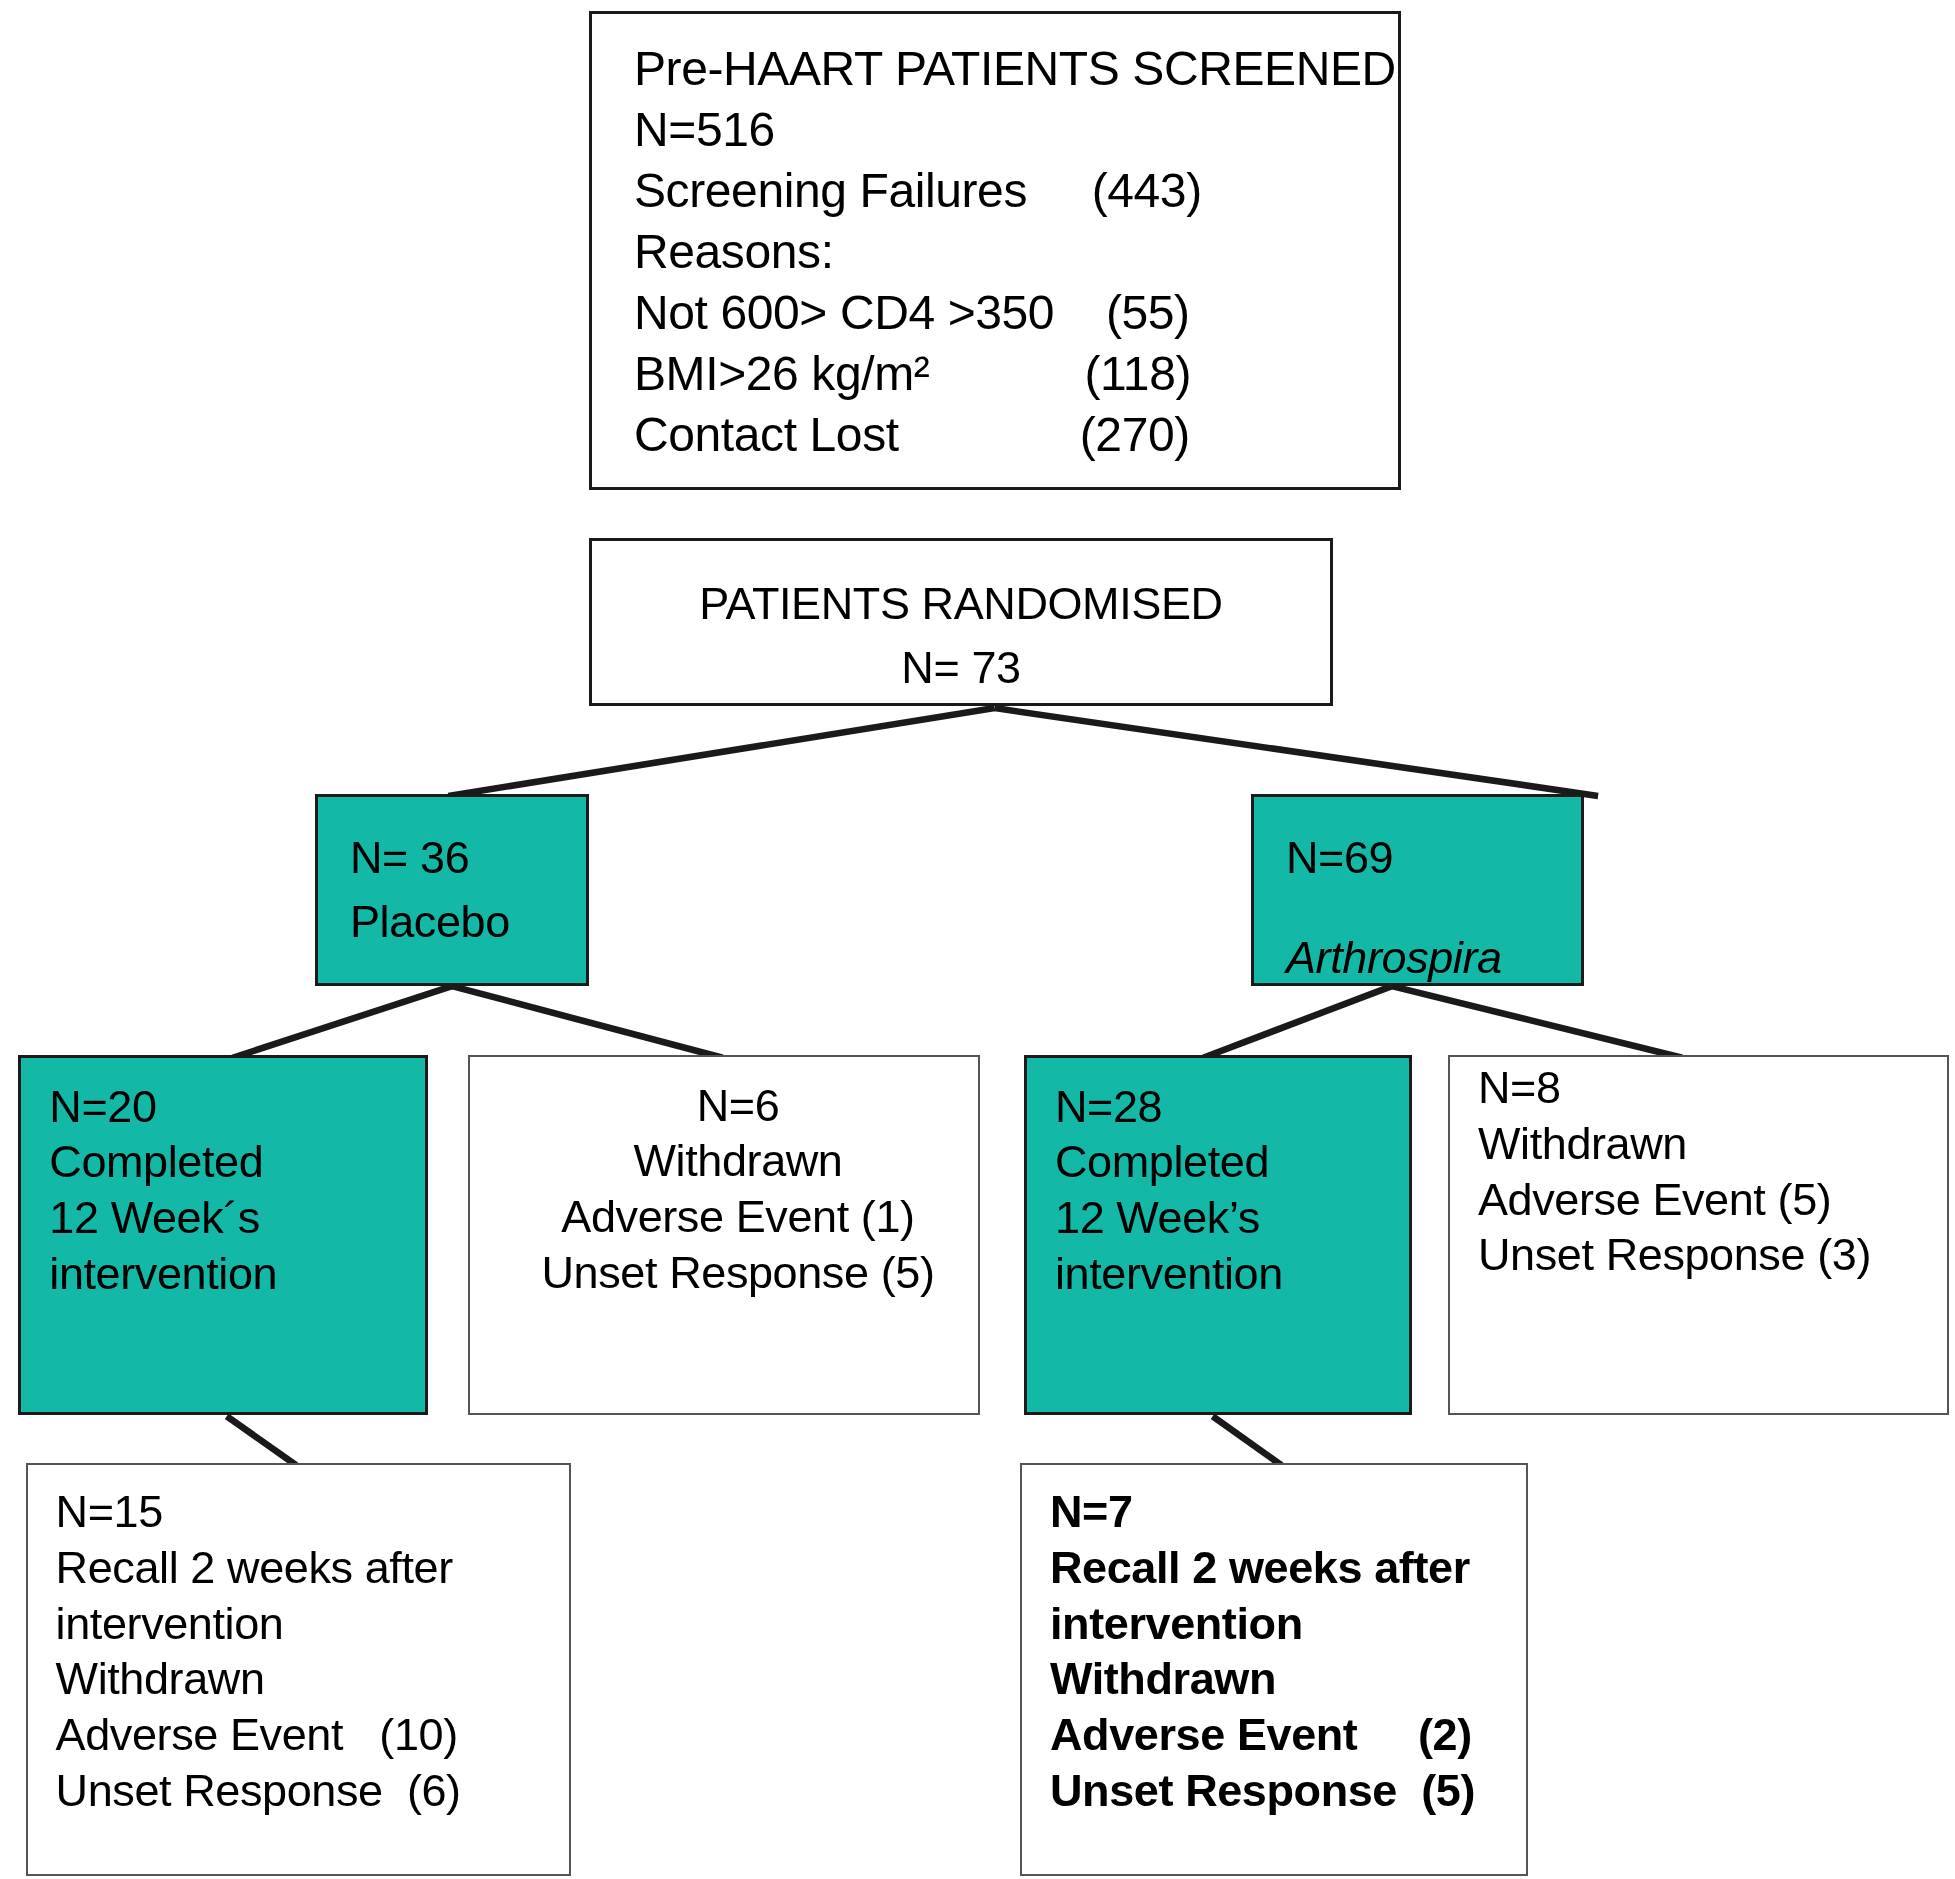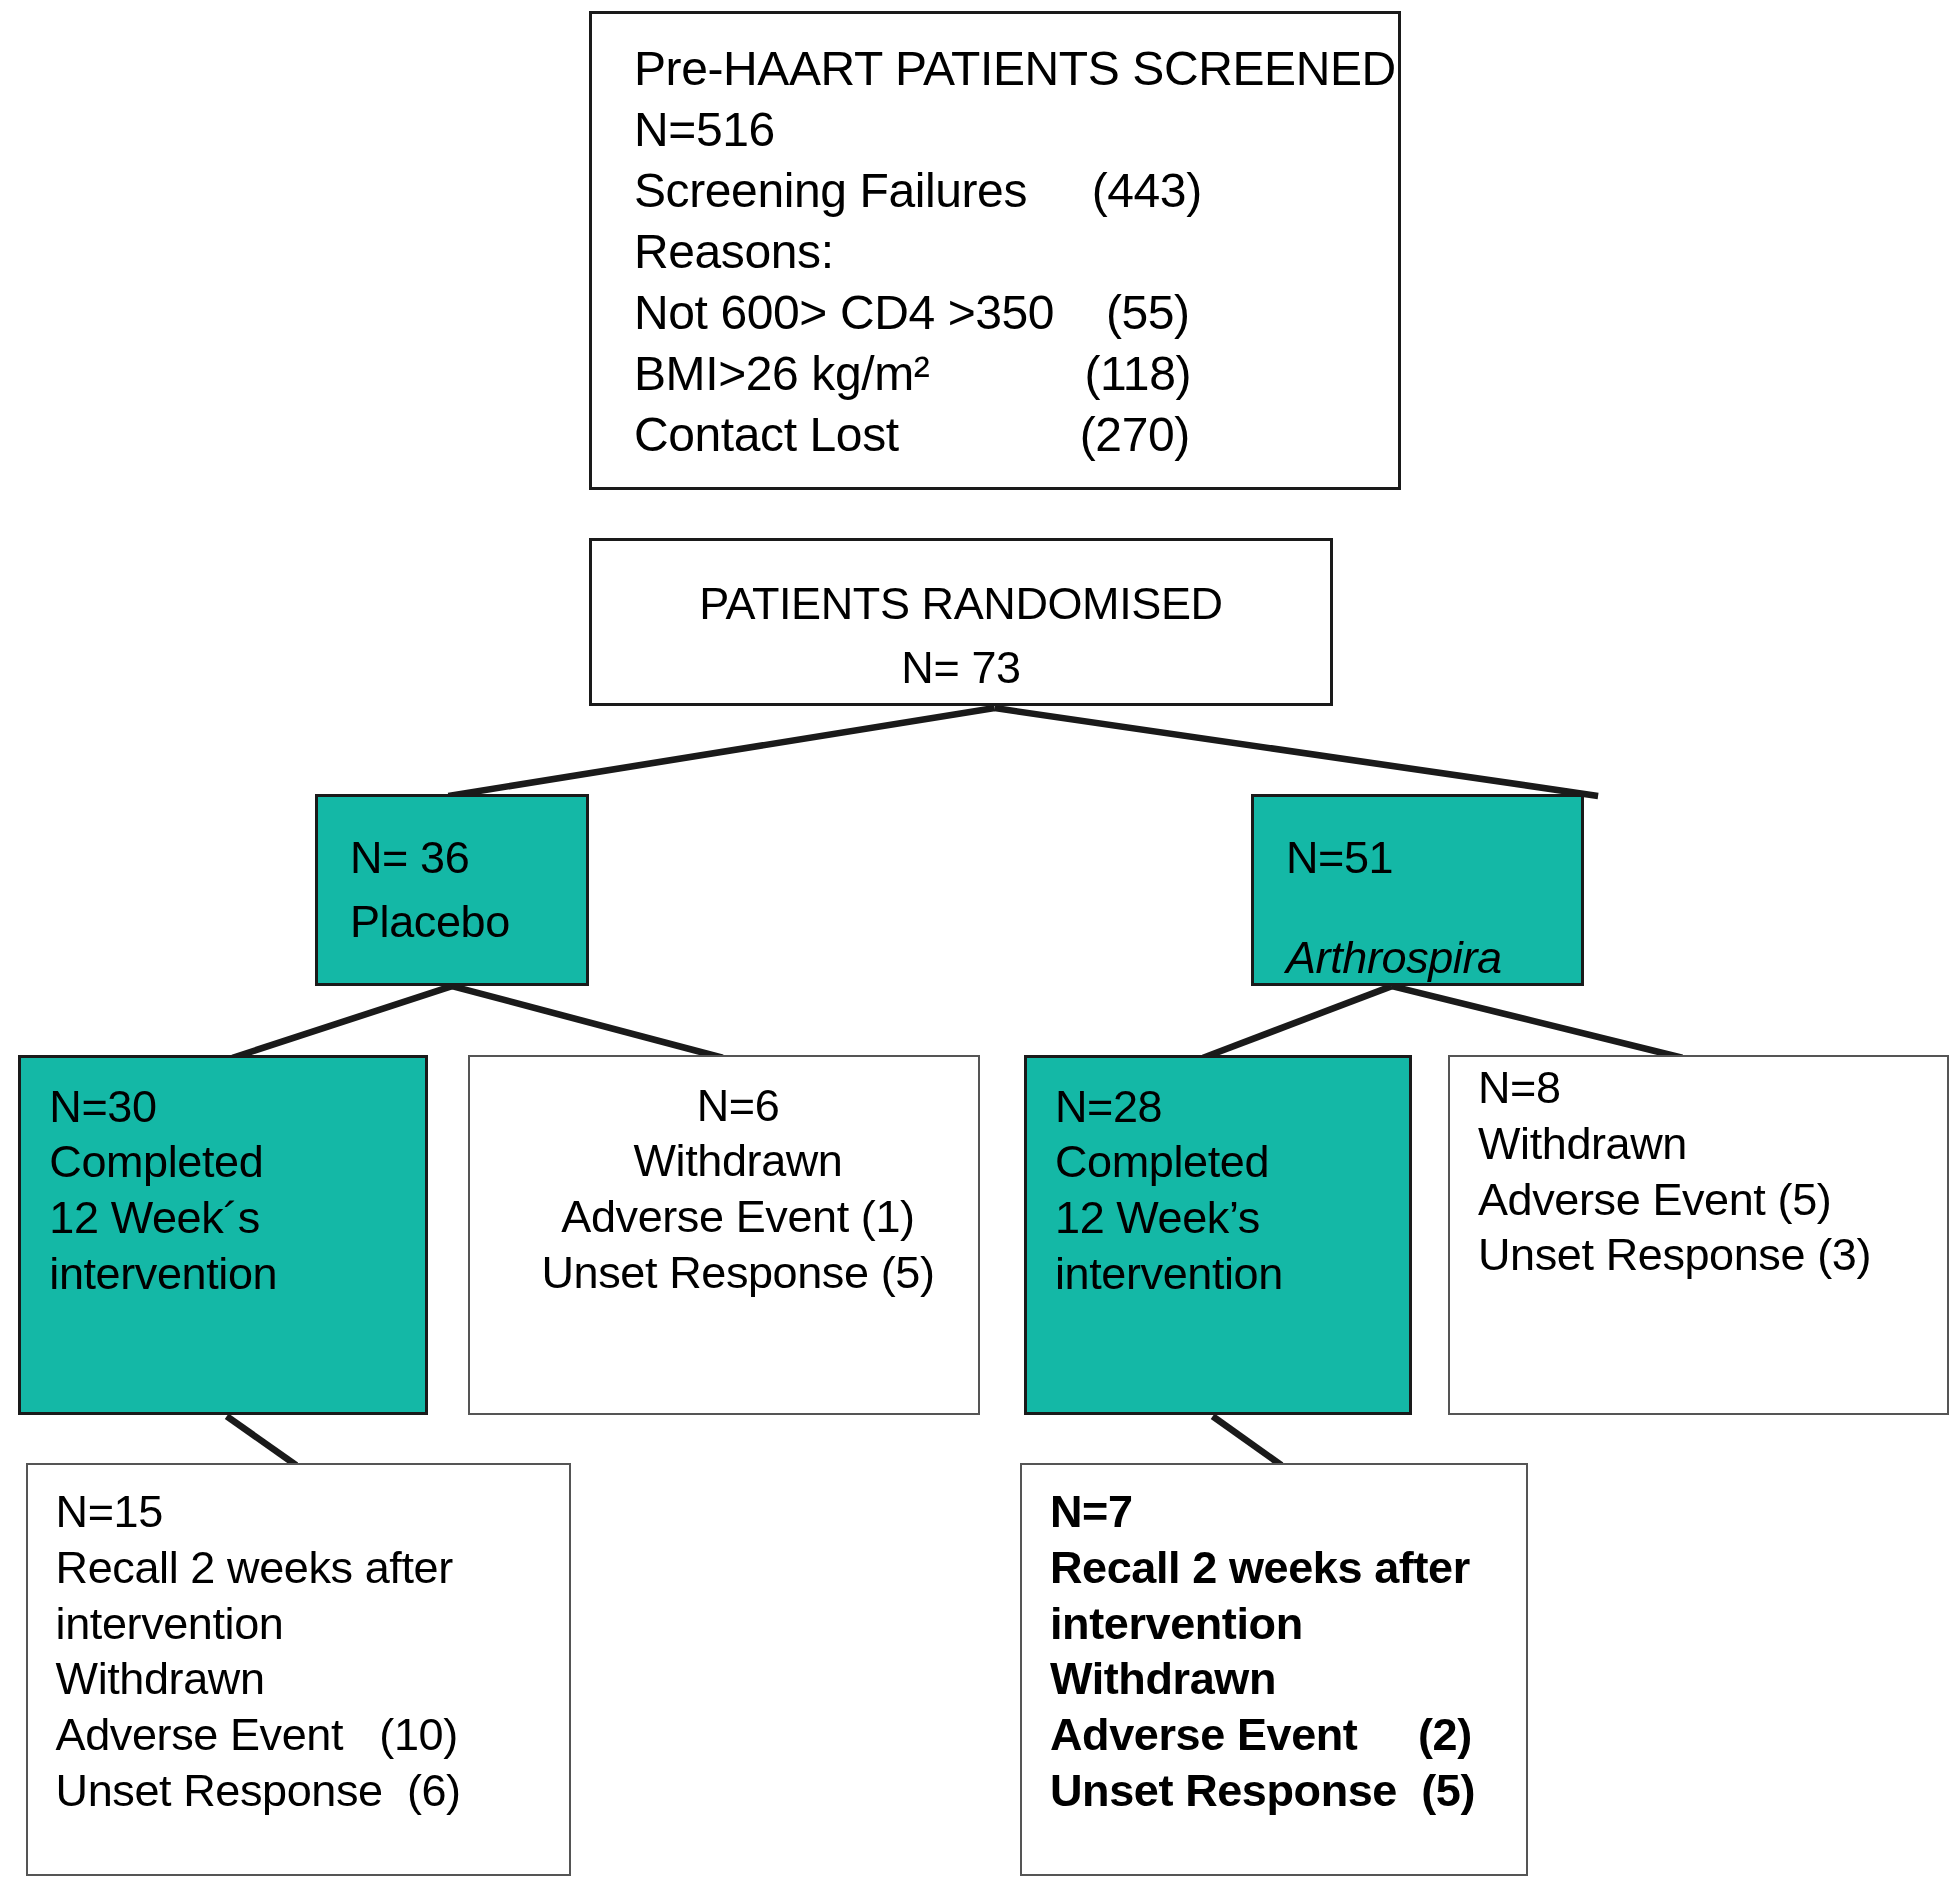--- a/index.html
+++ b/index.html
@@ -154,28 +154,28 @@
 
   <div class="node shaded" id="node-placebo">
     <div class="node-body">
       <span class="line">N= 36</span>
       <span class="line">Placebo</span>
     </div>
   </div>
 
   <div class="node shaded" id="node-arthrospira">
     <div class="node-body">
-      <span class="line">N=51</span>
+      <span class="line">N=69</span>
       <span class="line italic">Arthrospira</span>
     </div>
   </div>
 
   <div class="node shaded" id="node-placebo-completed">
     <div class="node-body">
-      <span class="line">N=30</span>
+      <span class="line">N=20</span>
       <span class="line">Completed</span>
       <span class="line">12 Week´s</span>
       <span class="line">intervention</span>
     </div>
   </div>
 
   <div class="node thin" id="node-placebo-withdrawn">
     <div class="node-body">
       <span class="line">N=6</span>
       <span class="line">Withdrawn</span>

